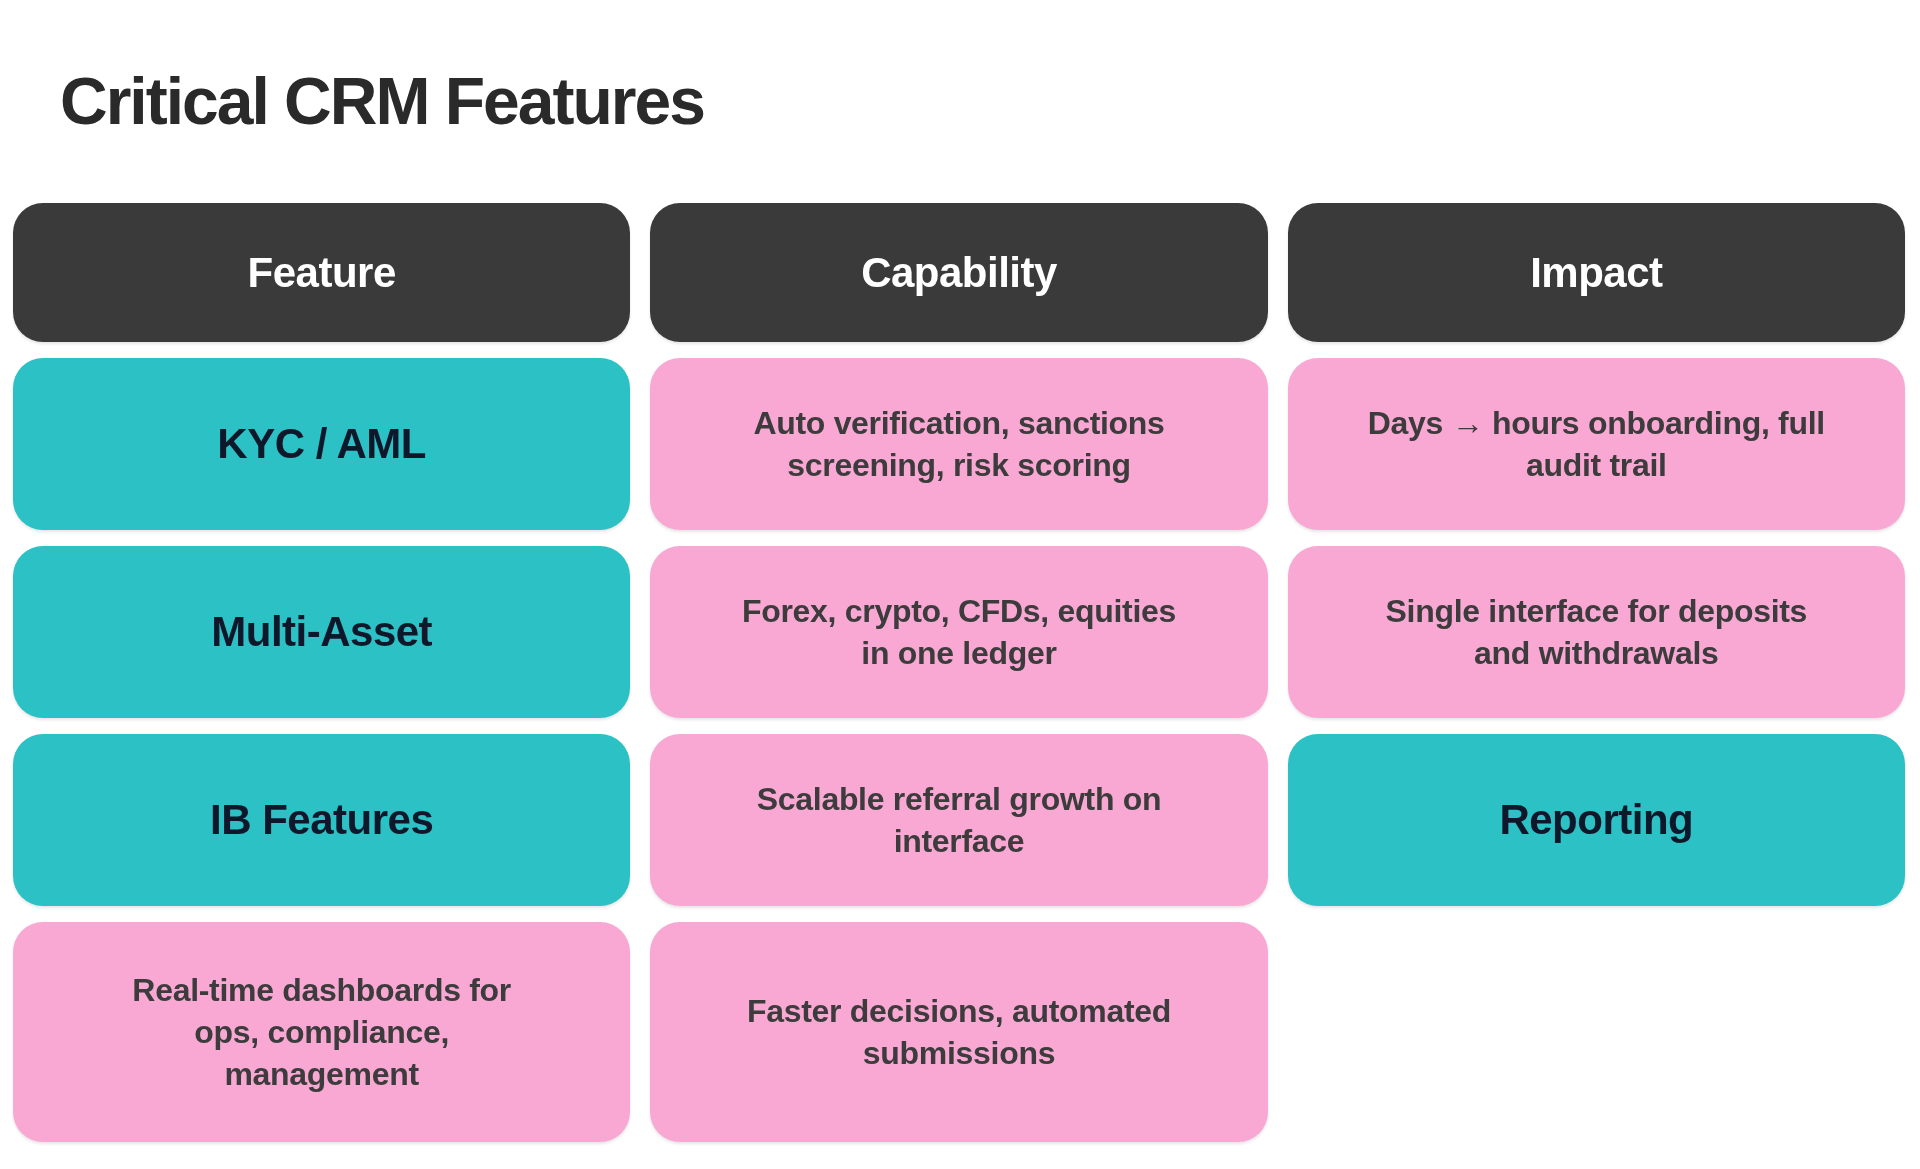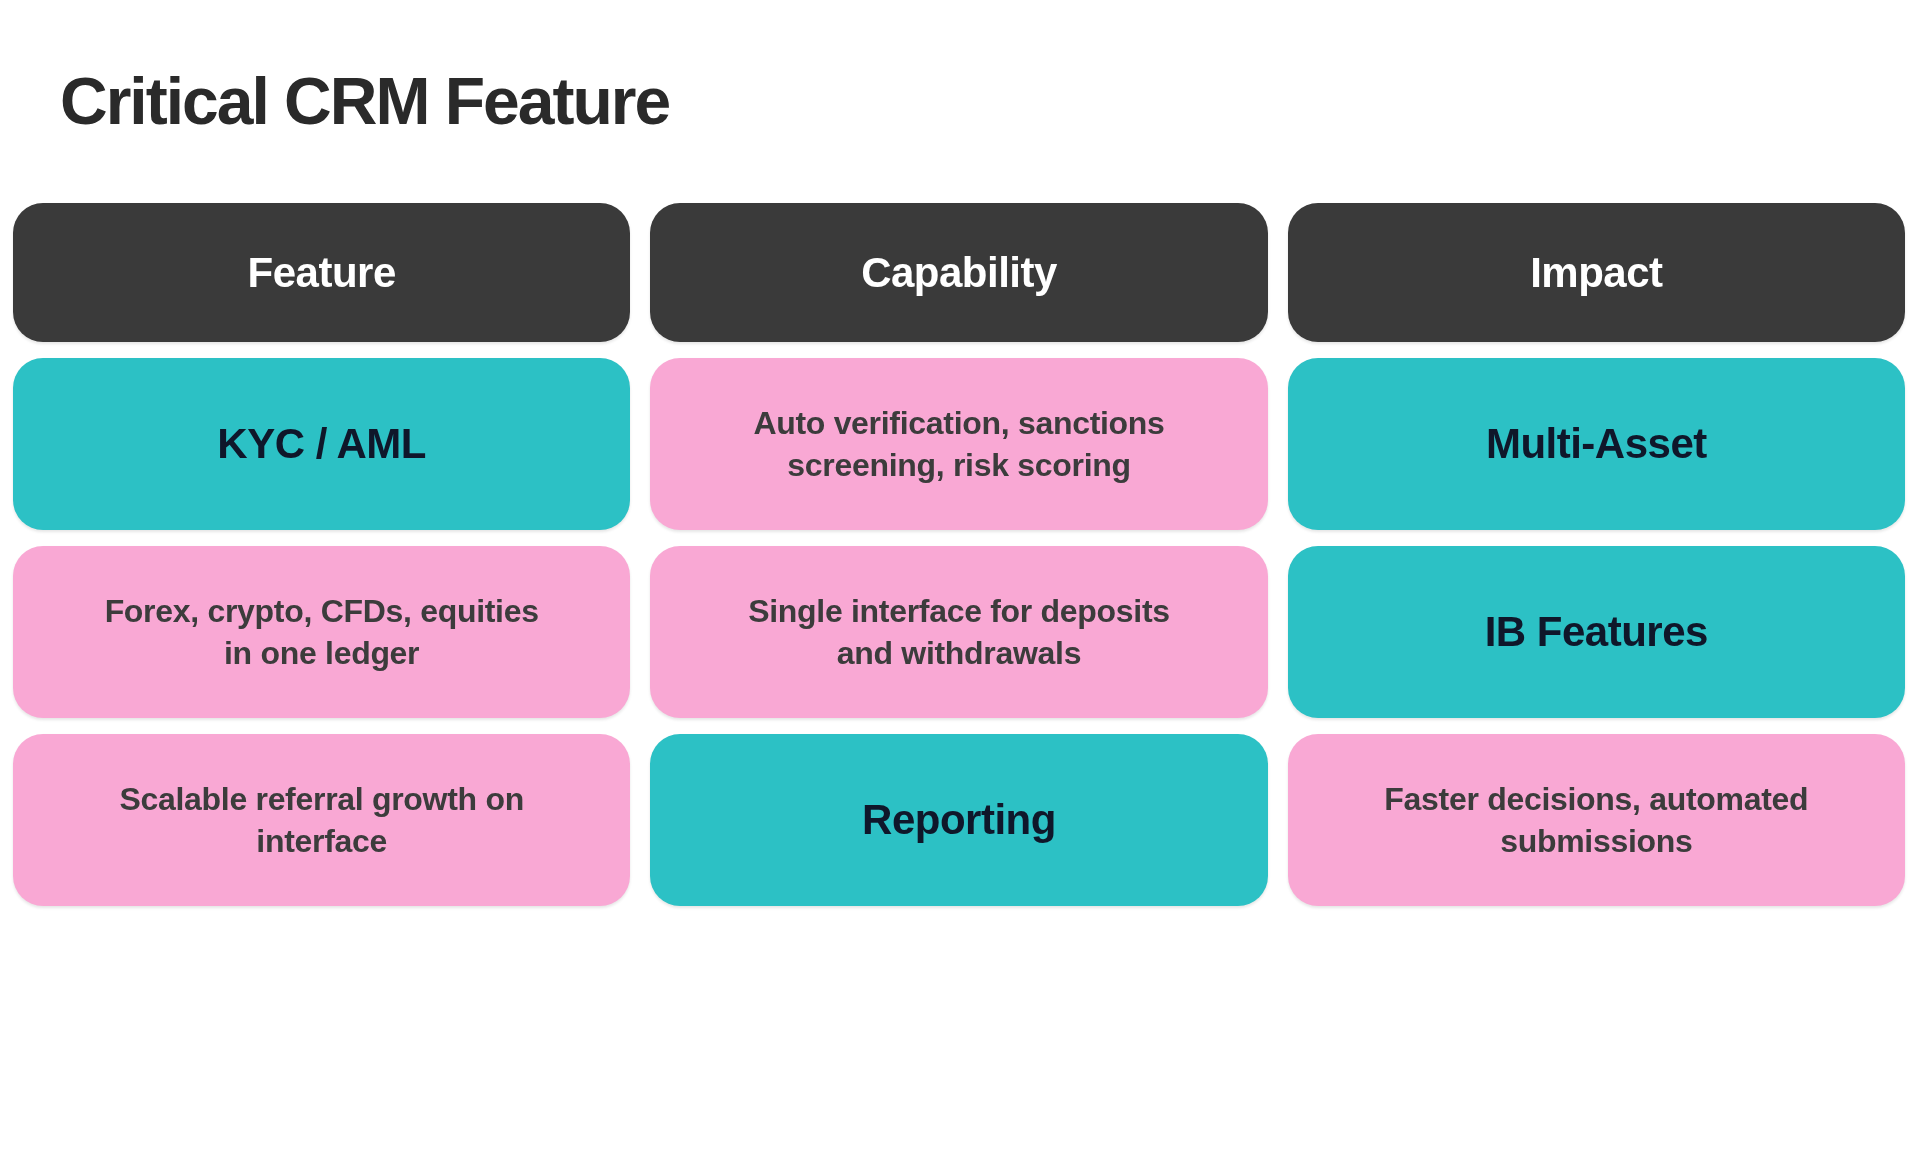--- a/index.html
+++ b/index.html
@@ -70,40 +70,45 @@
     letter-spacing: -0.3px;
     line-height: 1.32;
     white-space: pre-line;
   }
 </style>
 </head>
 <body>
 
 <div class="page">
 
-  <h1 class="page-title">Critical CRM Feature</h1>
+  <h1 class="page-title">Critical CRM Features</h1>
 
   <div class="feature-grid">
 
     <div class="cell header-cell">Feature</div>
     <div class="cell header-cell">Capability</div>
     <div class="cell header-cell">Impact</div>
 
     <div class="cell feature-cell">KYC / AML</div>
     <div class="cell text-cell">Auto verification, sanctions
 screening, risk scoring</div>
+    <div class="cell text-cell">Days → hours onboarding, full
+audit trail</div>
 
     <div class="cell feature-cell">Multi-Asset</div>
     <div class="cell text-cell">Forex, crypto, CFDs, equities
 in one ledger</div>
     <div class="cell text-cell">Single interface for deposits
 and withdrawals</div>
 
     <div class="cell feature-cell">IB Features</div>
     <div class="cell text-cell">Scalable referral growth on
 interface</div>
 
     <div class="cell feature-cell">Reporting</div>
+    <div class="cell text-cell">Real-time dashboards for
+ops, compliance,
+management</div>
     <div class="cell text-cell">Faster decisions, automated
 submissions</div>
 
   </div>
 </div>
 
 </body></html>

